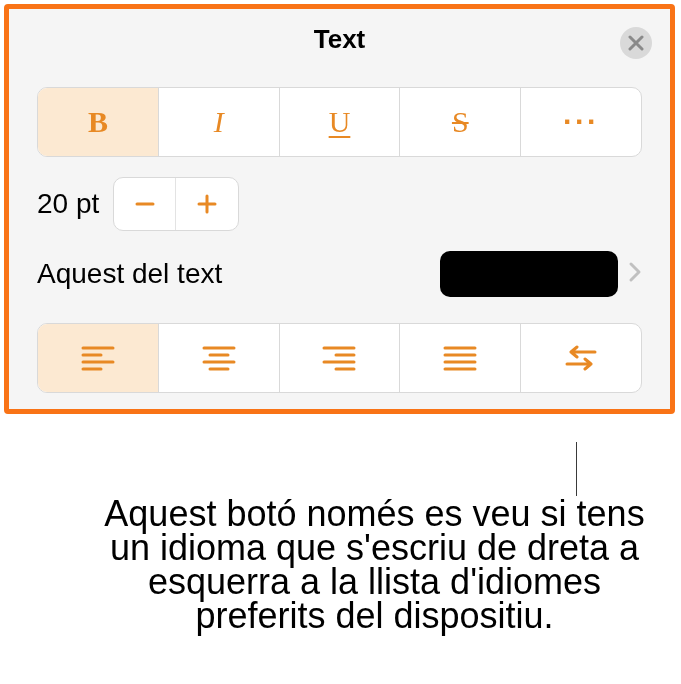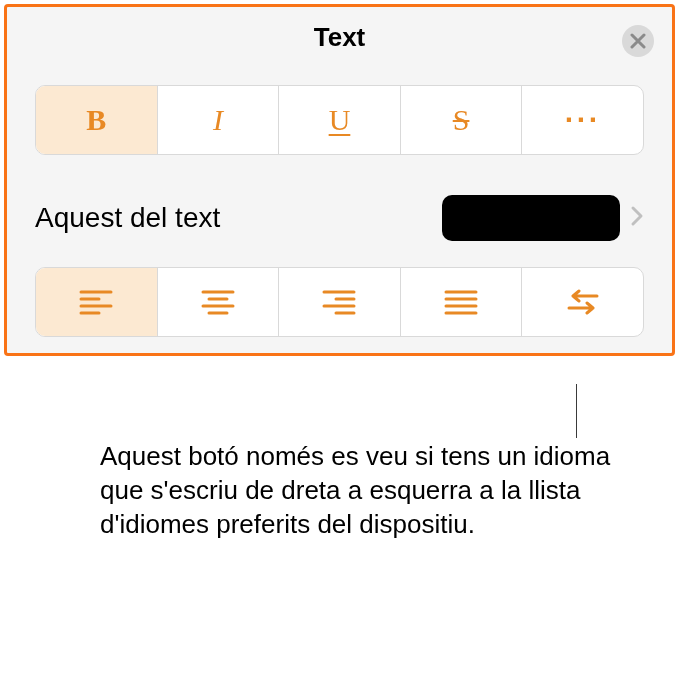--- a/index.html
+++ b/index.html
@@ -4,21 +4,21 @@
   <style>
     * { margin: 0; padding: 0; box-sizing: border-box; }
     body {
       width: 681px;
       height: 684px;
       font-family: -apple-system, "Helvetica Neue", Arial, sans-serif;
       background: #fff;
       color: #000;
     }
     .panel {
-      border: 3px solid #f97316;
+      border: 5px solid #f97316;
       border-radius: 4px;
       background: #f5f5f5;
       width: 671px;
       margin: 4px;
       position: relative;
       padding-bottom: 16px;
     }
     .header {
       position: relative;
       height: 60px;
@@ -121,22 +121,22 @@
       position: absolute;
       left: 576px;
       top: 0;
       width: 1px;
       height: 54px;
       background: #3a3a3a;
     }
     .note {
       margin-left: 100px;
       margin-right: 32px;
-      text-align: left;
-      font-size: 26px;
+      text-align: center;
+      font-size: 36px;
       line-height: 34px;
       padding-top: 55px;
     }
   </style>
 </head>
 <body>
 
 <div class="panel">
   <div class="header">
     <div class="title">Text</div>
@@ -159,20 +159,35 @@
     </div>
     <div class="seg-btn">
       <span class="seg-glyph" style="text-decoration:line-through;text-decoration-thickness:2px">S</span>
     </div>
     <div class="seg-btn">
       <span class="seg-glyph" style="font-family:sans-serif;font-weight:700;letter-spacing:2px">···</span>
     </div>
   </div>
 
   <div class="row">
+    <div class="right-group">
+      <span class="size-val">20 pt</span>
+      <div class="stepper">
+        <div class="step-btn">
+          <svg width="24" height="24" viewBox="0 0 24 24">
+              <path d="M4 12 H20" stroke="#e88924" stroke-width="3" stroke-linecap="round"></path>
+            </svg>
+        </div>
+        <div class="step-btn">
+          <svg width="24" height="24" viewBox="0 0 24 24">
+              <path d="M4 12 H20 M12 4 V20" stroke="#e88924" stroke-width="3" stroke-linecap="round"></path>
+            </svg>
+        </div>
+      </div>
+    </div>
   </div>
 
   <div class="row">
     <span class="label">Aquest del text</span>
     <div class="right-group">
       <div class="swatch"></div>
       <span class="chevron">
         <svg width="14" height="22" viewBox="0 0 14 22">
             <path d="M3 3 L11 11 L3 19" stroke="#c0c0c0" stroke-width="3" fill="none" stroke-linecap="round" stroke-linejoin="round"></path>
           </svg>

